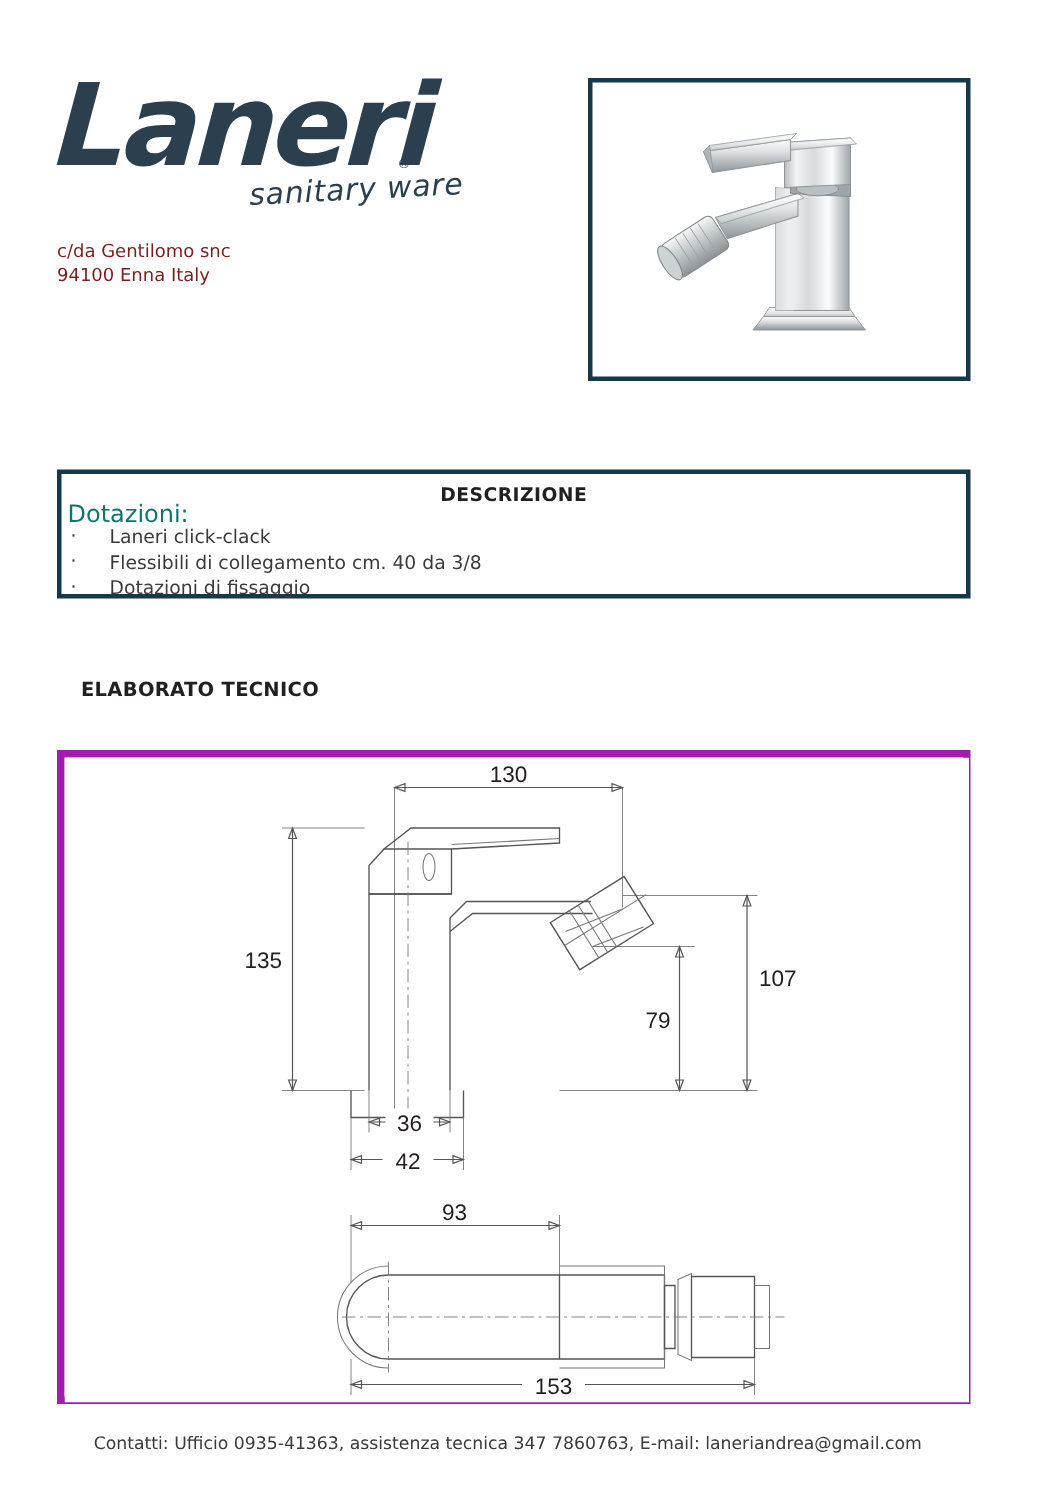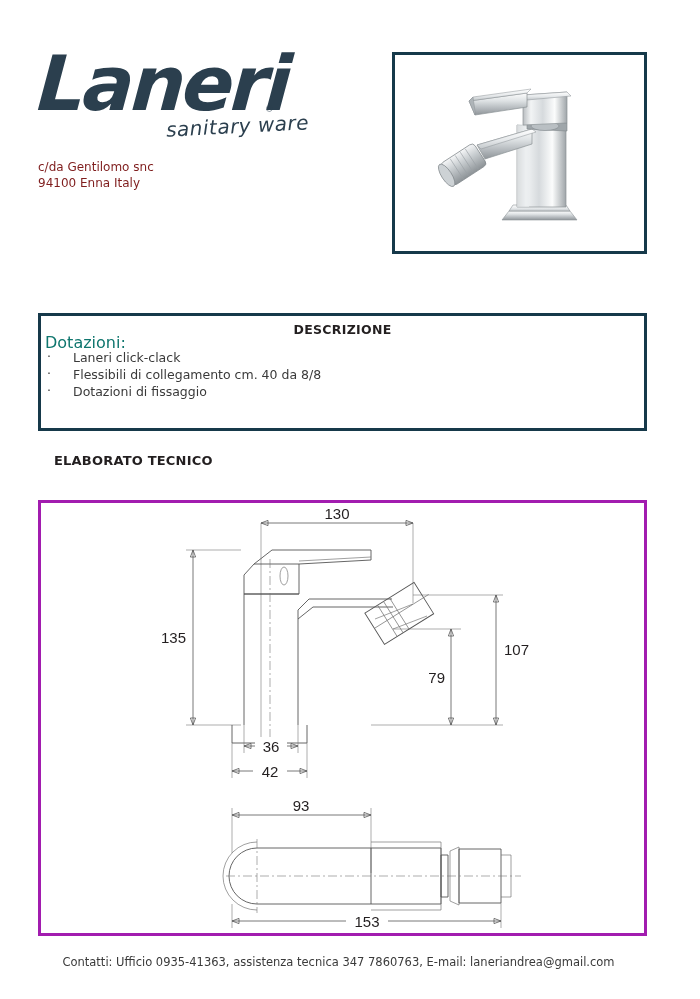--- a/index.html
+++ b/index.html
@@ -95,21 +95,21 @@
     inset: 4px;
     overflow: hidden;
   }
 
   
   #desc-box {
     position: absolute;
     left: 38px;
     top: 313px;
     width: 609px;
-    height: 118px;
+    height: 86px;
     border: 3px solid #16394a;
     box-sizing: border-box;
     background: #ffffff;
   }
   #desc-title {
     text-align: center;
     font-family: "DejaVu Sans", sans-serif;
     font-size: 12.5px;
     font-weight: bold;
     color: #231f20;
@@ -158,21 +158,21 @@
     letter-spacing: 0.2px;
   }
 
   
   #drawing-box {
     position: absolute;
     left: 38px;
     top: 500px;
     width: 609px;
     height: 436px;
-    border: 3px solid #a21caf;
+    border: 5px solid #a21caf;
     box-sizing: border-box;
     background: #ffffff;
   }
   #drawing-svg { display: block; }
 
   
   #footer {
     position: absolute;
     left: 0;
     top: 955px;
@@ -269,21 +269,21 @@
   <div id="desc-box">
     <div id="desc-title">DESCRIZIONE</div>
     <div id="desc-lead">Dotazioni:</div>
     <div id="desc-list">
       <div class="desc-item">
         <span class="bullet">·</span>
         <span>Laneri click-clack</span>
       </div>
       <div class="desc-item">
         <span class="bullet">·</span>
-        <span>Flessibili di collegamento cm. 40 da 8/8</span>
+        <span>Flessibili di collegamento cm. 40 da 3/8</span>
       </div>
       <div class="desc-item">
         <span class="bullet">·</span>
         <span>Dotazioni di fissaggio</span>
       </div>
     </div>
   </div>
 
   <div id="tech-heading">ELABORATO TECNICO</div>
 

